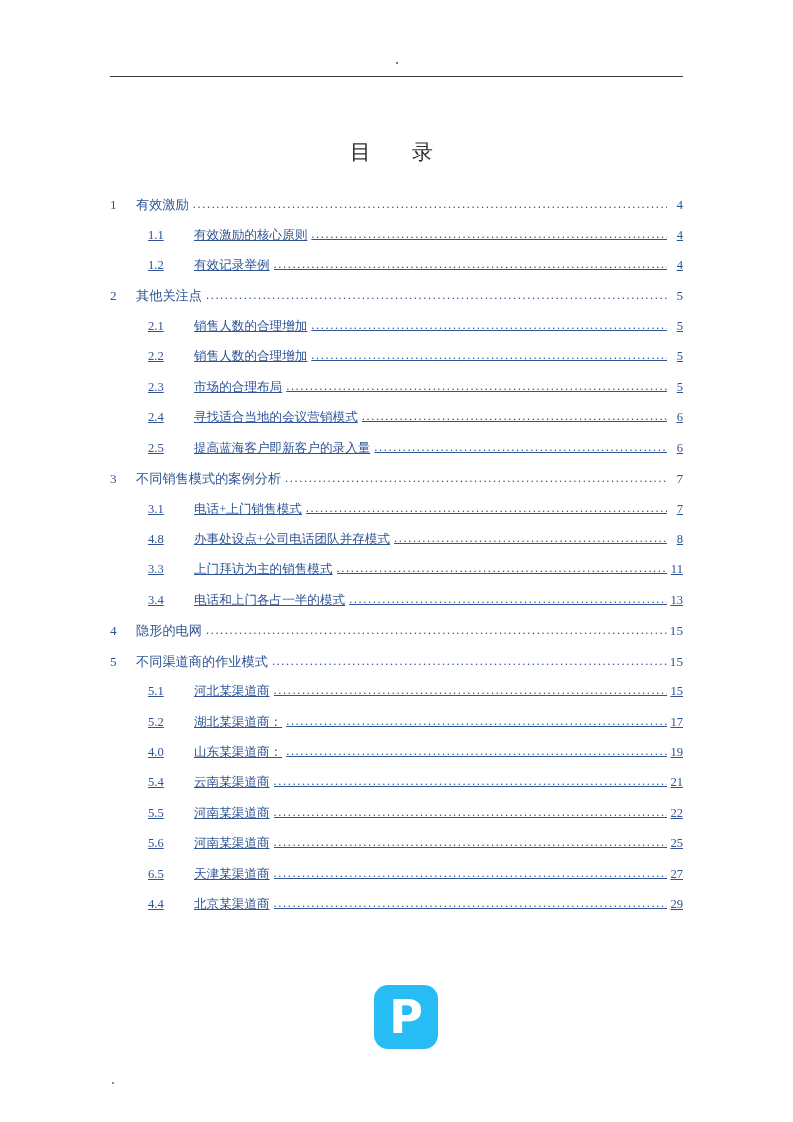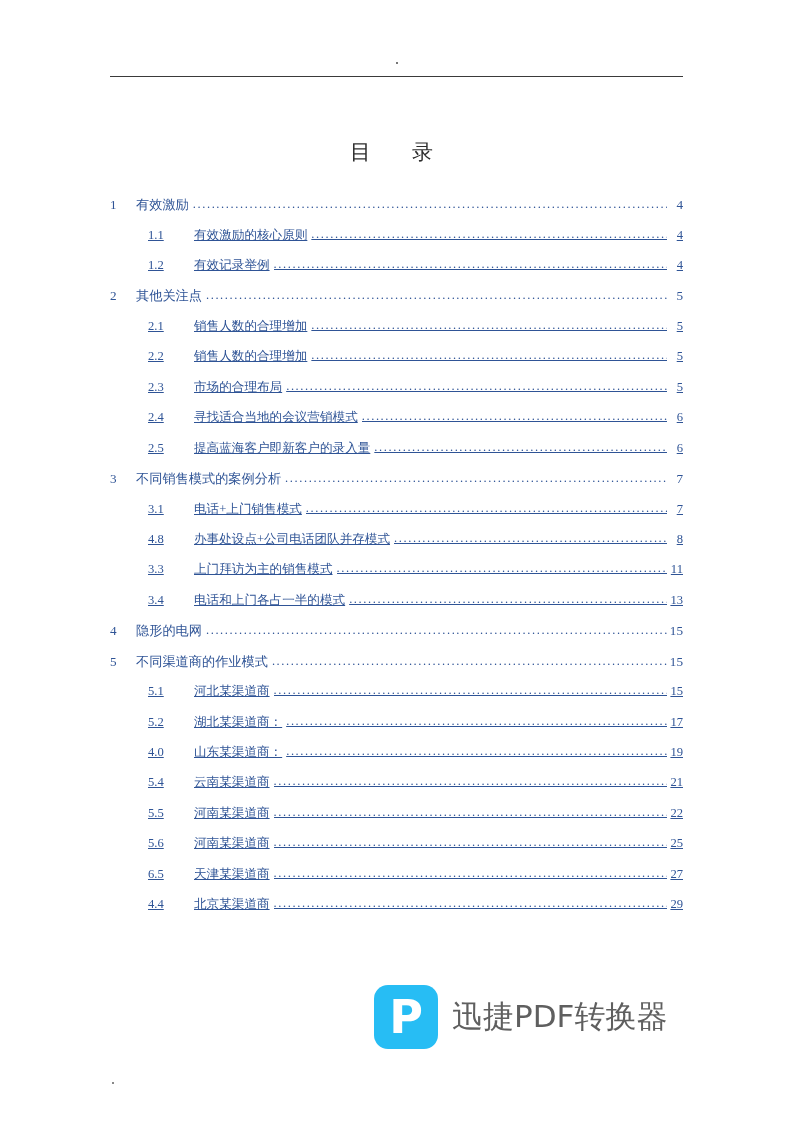--- a/index.html
+++ b/index.html
@@ -295,17 +295,16 @@
         <span class="toc-text">北京某渠道商</span>
         <span class="toc-leader">.......................................................................................................................</span>
         <span class="toc-page">29</span>
       </div>
     </div>
 
   <div class="watermark">
     <div class="wm-logo">
       <div class="p-glyph">P</div>
     </div>
-    <div class="wm-text">迅捷PDF转换器</div>
   </div>
 
   <div class="bottom-dot"></div>
 </div>
 
 </body></html>

